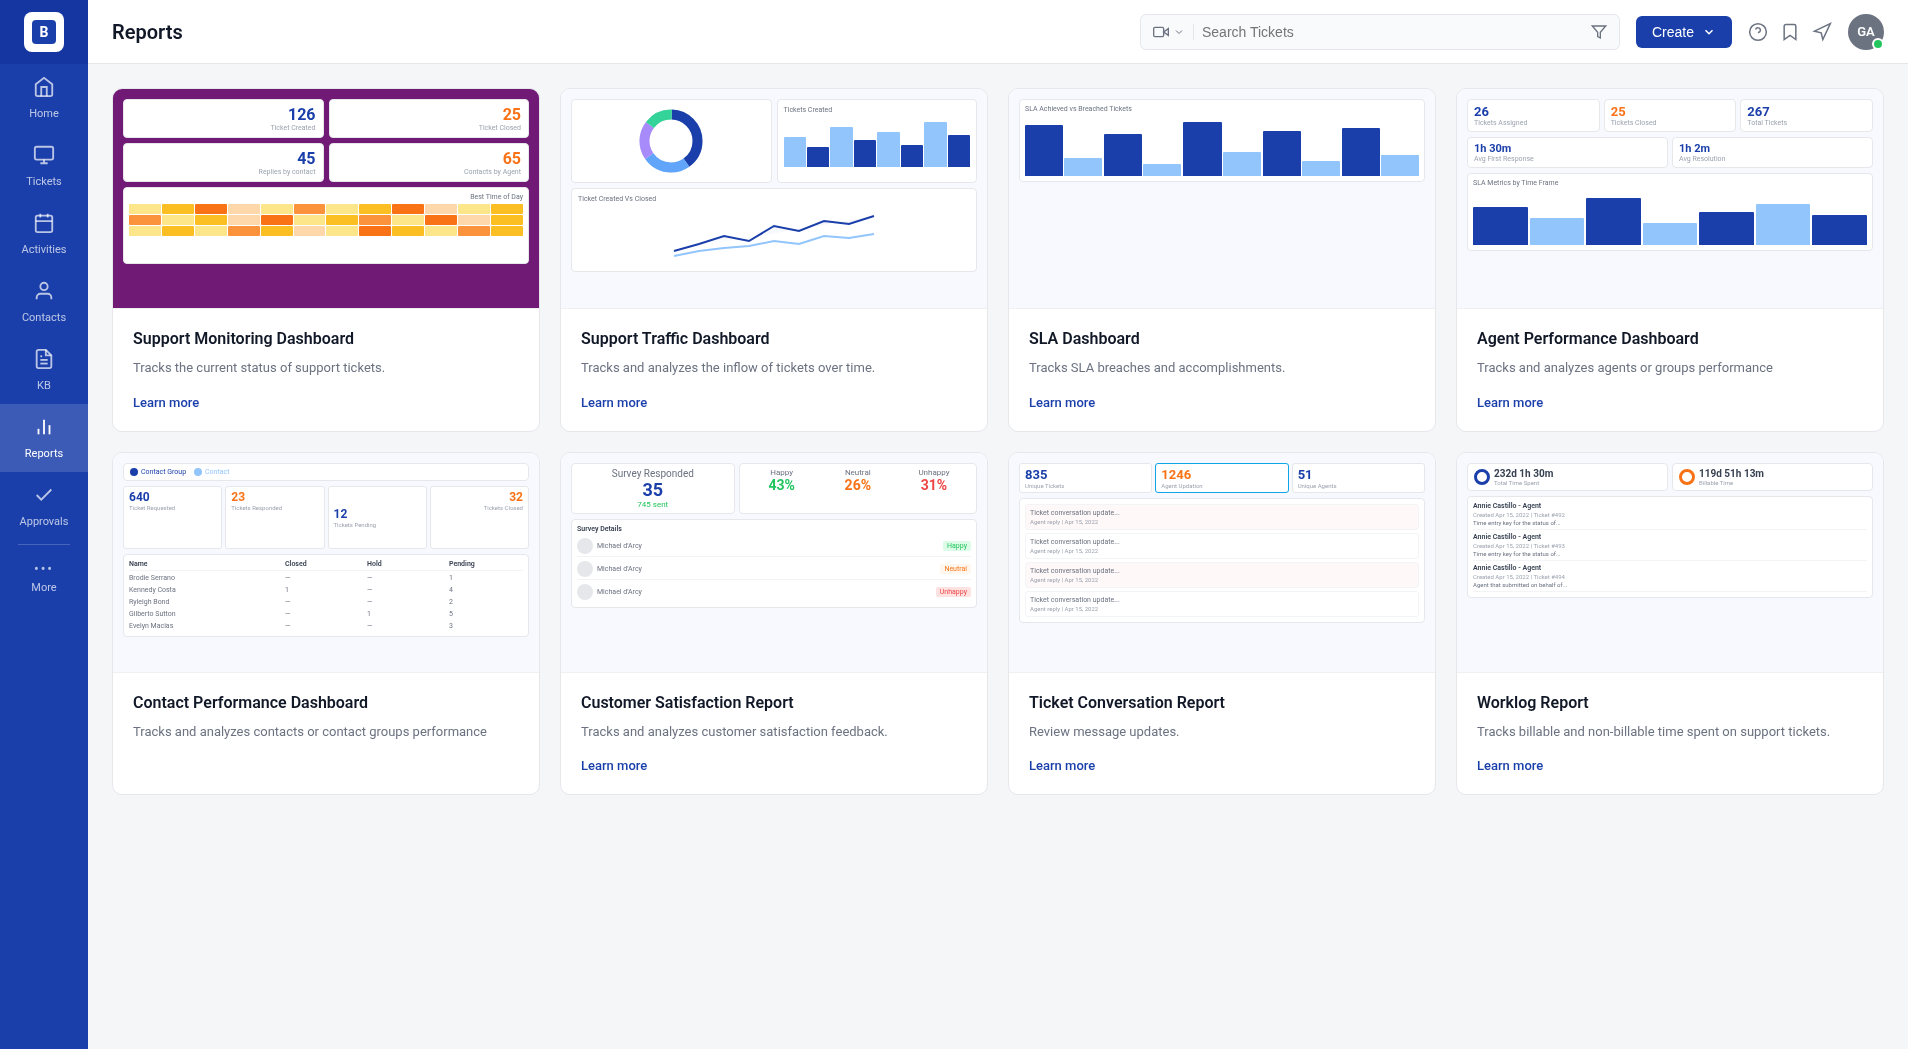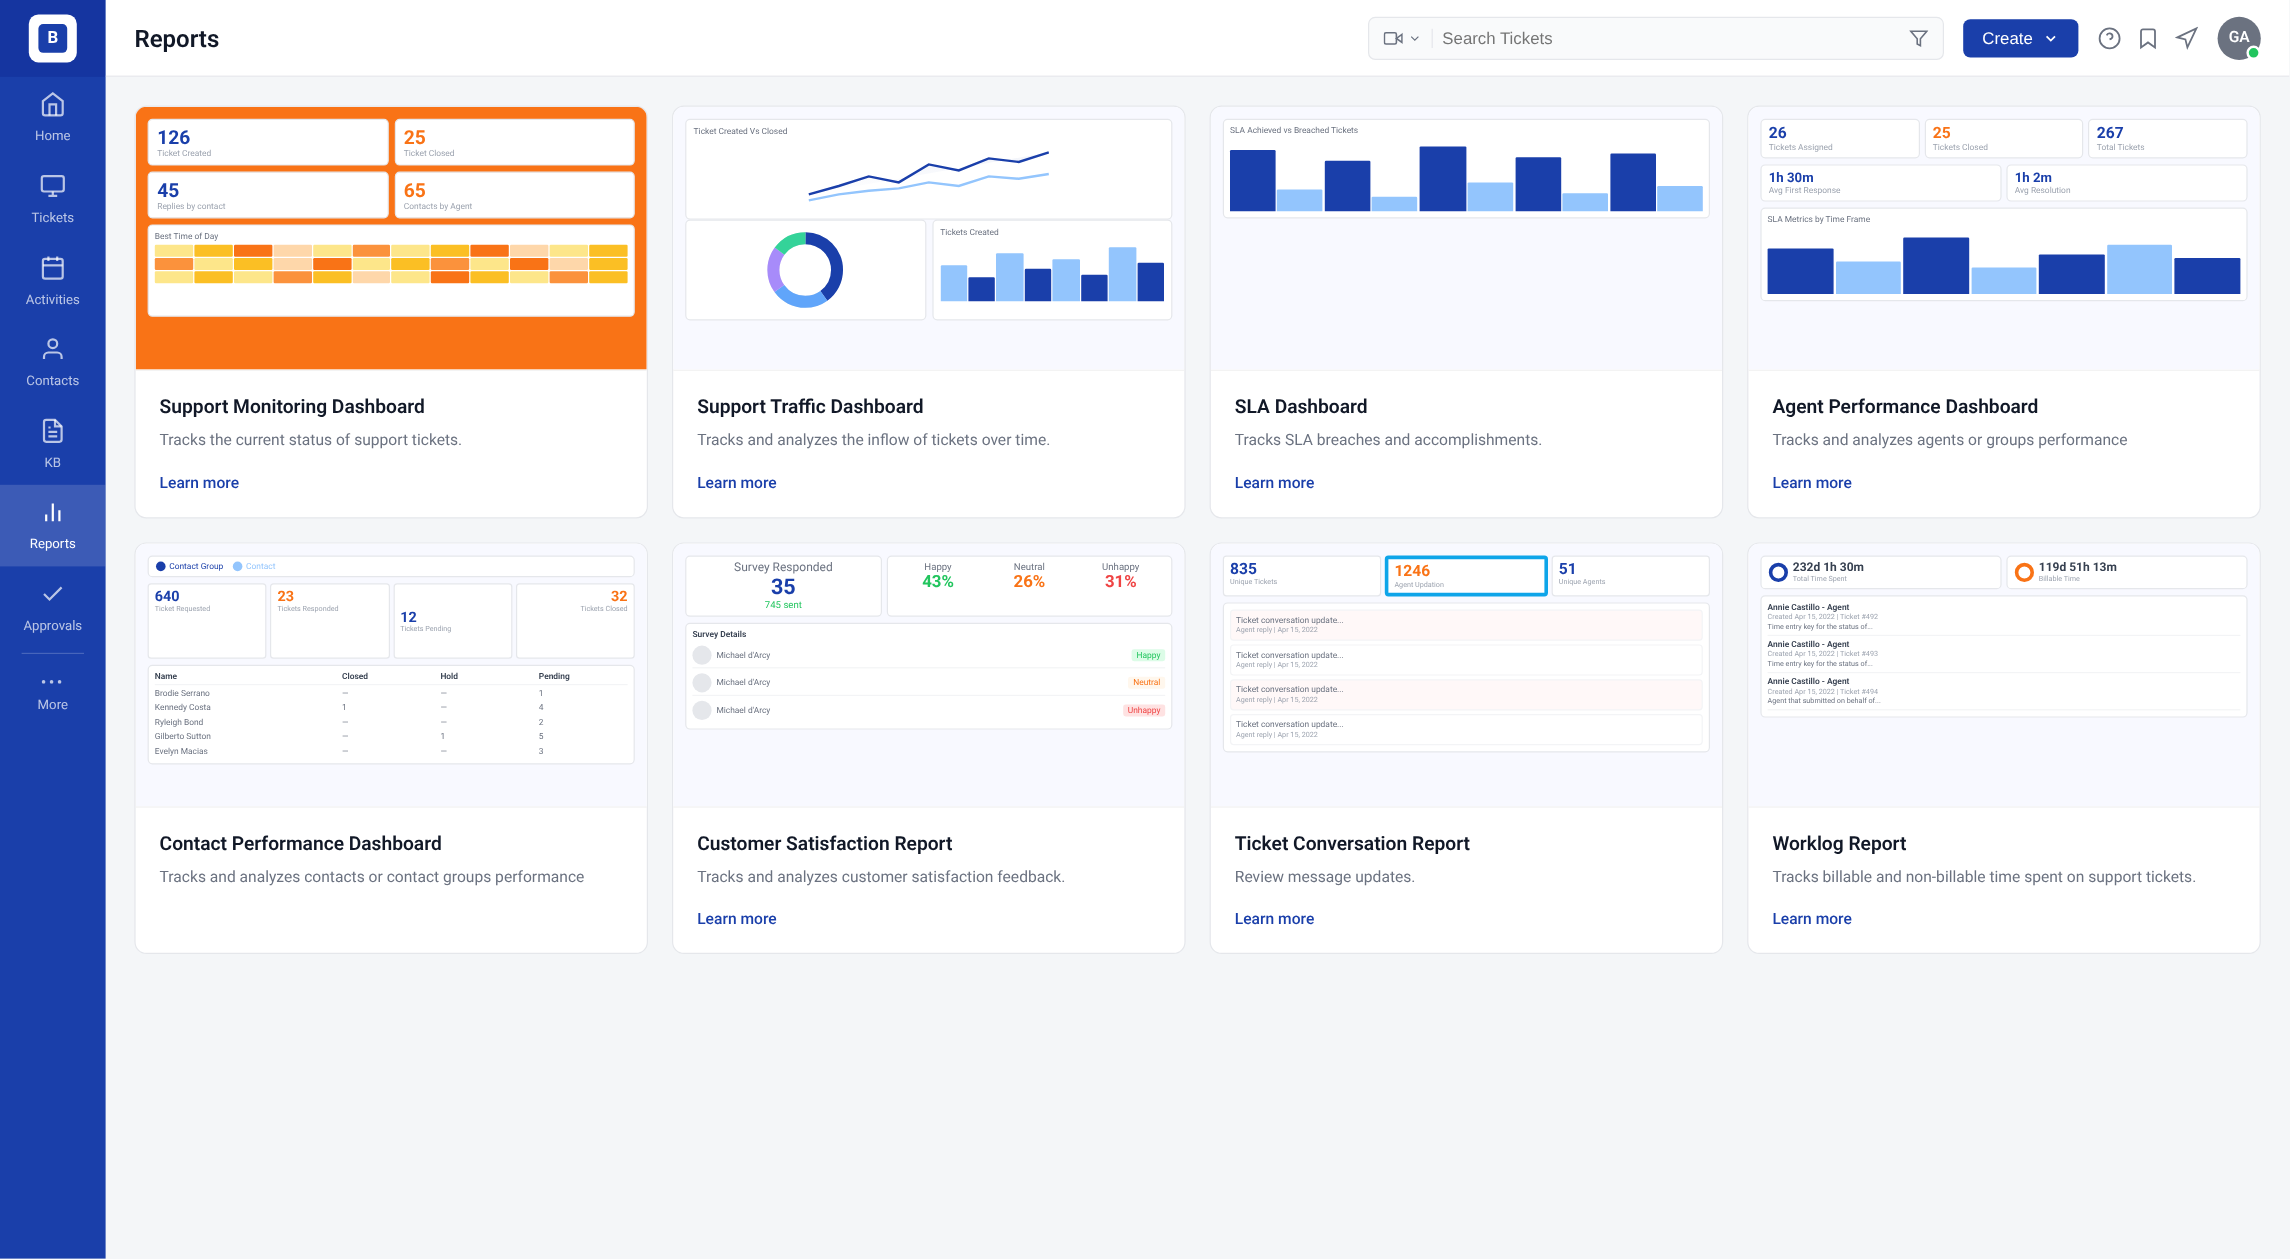--- a/index.html
+++ b/index.html
@@ -349,21 +349,21 @@
       <span>GA</span>
       <div class="avatar-badge"></div>
     </div>
   </header>
 
   <div class="content">
     <div class="cards-grid">
 
       <div class="card">
         <div class="card-preview">
-          <div style="padding:10px; height:100%; background:#f97316;">
+          <div style="padding:10px; height:100%; background:#701a75;text-align:right;">
 
             <div style="display:flex; gap:5px; margin-bottom:5px;">
               <div style="background:white; border:1px solid #e5e7eb; border-radius:4px; padding:5px 7px; flex:1;">
                 <div style="font-size:16px; font-weight:700; color:#1a3faa;">126</div>
                 <div style="font-size:7px; color:#9ca3af;">Ticket Created</div>
               </div>
               <div style="background:white; border:1px solid #e5e7eb; border-radius:4px; padding:5px 7px; flex:1;">
                 <div style="font-size:16px; font-weight:700; color:#f97316;">25</div>
                 <div style="font-size:7px; color:#9ca3af;">Ticket Closed</div>
               </div>
@@ -426,58 +426,58 @@
           <h3 class="card-title">Support Monitoring Dashboard</h3>
           <p class="card-desc">Tracks the current status of support tickets.</p>
           <a class="learn-more">Learn more</a>
         </div>
       </div>
 
       <div class="card">
         <div class="card-preview">
           <div style="padding:10px; height:100%; background:#f8f9ff;">
 
+            <div style="display:flex; gap:5px; margin-bottom:5px;">
+              <div style="background:white; border:1px solid #e5e7eb; border-radius:4px; padding:6px; flex:1; display:flex; align-items:center; justify-content:center;">
+                <svg width="70" height="70" viewBox="0 0 42 42">
+                  <circle cx="21" cy="21" r="15.9155" fill="transparent" stroke="#e5e7eb" stroke-width="6"></circle>
+                  <circle cx="21" cy="21" r="15.9155" fill="transparent" stroke="#1a3faa" stroke-width="6" stroke-dasharray="40 60" stroke-dashoffset="25"></circle>
+                  <circle cx="21" cy="21" r="15.9155" fill="transparent" stroke="#60a5fa" stroke-width="6" stroke-dasharray="25 75" stroke-dashoffset="-15"></circle>
+                  <circle cx="21" cy="21" r="15.9155" fill="transparent" stroke="#a78bfa" stroke-width="6" stroke-dasharray="20 80" stroke-dashoffset="-40"></circle>
+                  <circle cx="21" cy="21" r="15.9155" fill="transparent" stroke="#34d399" stroke-width="6" stroke-dasharray="15 85" stroke-dashoffset="-60"></circle>
+                </svg>
+              </div>
+              <div style="background:white; border:1px solid #e5e7eb; border-radius:4px; padding:6px; flex:1;">
+                <div style="font-size:7px; color:#6b7280; margin-bottom:3px;">Tickets Created</div>
+                <div style="display:flex; align-items:flex-end; gap:1px; height:50px;">
+                  <div style="background:#93c5fd; flex:1; height:60%; border-radius:1px 1px 0 0;"></div>
+                  <div style="background:#1a3faa; flex:1; height:40%; border-radius:1px 1px 0 0;"></div>
+                  <div style="background:#93c5fd; flex:1; height:80%; border-radius:1px 1px 0 0;"></div>
+                  <div style="background:#1a3faa; flex:1; height:55%; border-radius:1px 1px 0 0;"></div>
+                  <div style="background:#93c5fd; flex:1; height:70%; border-radius:1px 1px 0 0;"></div>
+                  <div style="background:#1a3faa; flex:1; height:45%; border-radius:1px 1px 0 0;"></div>
+                  <div style="background:#93c5fd; flex:1; height:90%; border-radius:1px 1px 0 0;"></div>
+                  <div style="background:#1a3faa; flex:1; height:65%; border-radius:1px 1px 0 0;"></div>
+                </div>
+              </div>
+            </div>
+
             <div style="background:white; border:1px solid #e5e7eb; border-radius:4px; padding:6px;">
               <div style="font-size:7px; color:#6b7280; margin-bottom:3px;">Ticket Created Vs Closed</div>
               <svg width="100%" height="55" viewBox="0 0 200 55">
                 <polyline points="0,45 25,38 50,30 75,35 100,20 125,25 150,15 175,18 200,10" fill="none" stroke="#1a3faa" stroke-width="2"></polyline>
                 <polyline points="0,50 25,45 50,42 75,40 100,35 125,38 150,30 175,32 200,28" fill="none" stroke="#93c5fd" stroke-width="2"></polyline>
                 <polyline points="0,45 25,38 50,30 75,35 100,20 125,25 150,15 175,18 200,10" fill="url(#grad1)" stroke="none" opacity="0.2"></polyline>
                 <defs>
                   <linearGradient id="grad1" x1="0%" y1="0%" x2="0%" y2="100%">
                     <stop offset="0%" style="stop-color:#1a3faa;stop-opacity:0.3"></stop>
                     <stop offset="100%" style="stop-color:#1a3faa;stop-opacity:0"></stop>
                   </linearGradient>
                 </defs>
               </svg>
-            </div>
-
-            <div style="display:flex; gap:5px; margin-bottom:5px;">
-              <div style="background:white; border:1px solid #e5e7eb; border-radius:4px; padding:6px; flex:1; display:flex; align-items:center; justify-content:center;">
-                <svg width="70" height="70" viewBox="0 0 42 42">
-                  <circle cx="21" cy="21" r="15.9155" fill="transparent" stroke="#e5e7eb" stroke-width="6"></circle>
-                  <circle cx="21" cy="21" r="15.9155" fill="transparent" stroke="#1a3faa" stroke-width="6" stroke-dasharray="40 60" stroke-dashoffset="25"></circle>
-                  <circle cx="21" cy="21" r="15.9155" fill="transparent" stroke="#60a5fa" stroke-width="6" stroke-dasharray="25 75" stroke-dashoffset="-15"></circle>
-                  <circle cx="21" cy="21" r="15.9155" fill="transparent" stroke="#a78bfa" stroke-width="6" stroke-dasharray="20 80" stroke-dashoffset="-40"></circle>
-                  <circle cx="21" cy="21" r="15.9155" fill="transparent" stroke="#34d399" stroke-width="6" stroke-dasharray="15 85" stroke-dashoffset="-60"></circle>
-                </svg>
-              </div>
-              <div style="background:white; border:1px solid #e5e7eb; border-radius:4px; padding:6px; flex:1;">
-                <div style="font-size:7px; color:#6b7280; margin-bottom:3px;">Tickets Created</div>
-                <div style="display:flex; align-items:flex-end; gap:1px; height:50px;">
-                  <div style="background:#93c5fd; flex:1; height:60%; border-radius:1px 1px 0 0;"></div>
-                  <div style="background:#1a3faa; flex:1; height:40%; border-radius:1px 1px 0 0;"></div>
-                  <div style="background:#93c5fd; flex:1; height:80%; border-radius:1px 1px 0 0;"></div>
-                  <div style="background:#1a3faa; flex:1; height:55%; border-radius:1px 1px 0 0;"></div>
-                  <div style="background:#93c5fd; flex:1; height:70%; border-radius:1px 1px 0 0;"></div>
-                  <div style="background:#1a3faa; flex:1; height:45%; border-radius:1px 1px 0 0;"></div>
-                  <div style="background:#93c5fd; flex:1; height:90%; border-radius:1px 1px 0 0;"></div>
-                  <div style="background:#1a3faa; flex:1; height:65%; border-radius:1px 1px 0 0;"></div>
-                </div>
-              </div>
             </div>
           </div>
         </div>
         <div class="card-body">
           <h3 class="card-title">Support Traffic Dashboard</h3>
           <p class="card-desc">Tracks and analyzes the inflow of tickets over time.</p>
           <a class="learn-more">Learn more</a>
         </div>
       </div>
 
@@ -712,21 +712,21 @@
 
       <div class="card">
         <div class="card-preview">
           <div style="padding:10px; height:100%; background:#f8f9ff;">
 
             <div style="display:flex; gap:3px; margin-bottom:5px;">
               <div style="background:white; border:1px solid #e5e7eb; border-radius:3px; padding:3px 5px; flex:1;">
                 <div style="font-size:13px; font-weight:700; color:#1a3faa;">835</div>
                 <div style="font-size:6px; color:#9ca3af;">Unique Tickets</div>
               </div>
-              <div style="background:white; border:3px solid #0ea5e9; border-radius:3px; padding:3px 5px; flex:1;">
+              <div style="background:white; border:1px solid #0ea5e9; border-radius:3px; padding:3px 5px; flex:1;">
                 <div style="font-size:13px; font-weight:700; color:#f97316;">1246</div>
                 <div style="font-size:6px; color:#9ca3af;">Agent Updation</div>
               </div>
               <div style="background:white; border:1px solid #e5e7eb; border-radius:3px; padding:3px 5px; flex:1;">
                 <div style="font-size:13px; font-weight:700; color:#1a3faa;">51</div>
                 <div style="font-size:6px; color:#9ca3af;">Unique Agents</div>
               </div>
             </div>
 
             <div style="background:white; border:1px solid #e5e7eb; border-radius:4px; padding:5px;">

